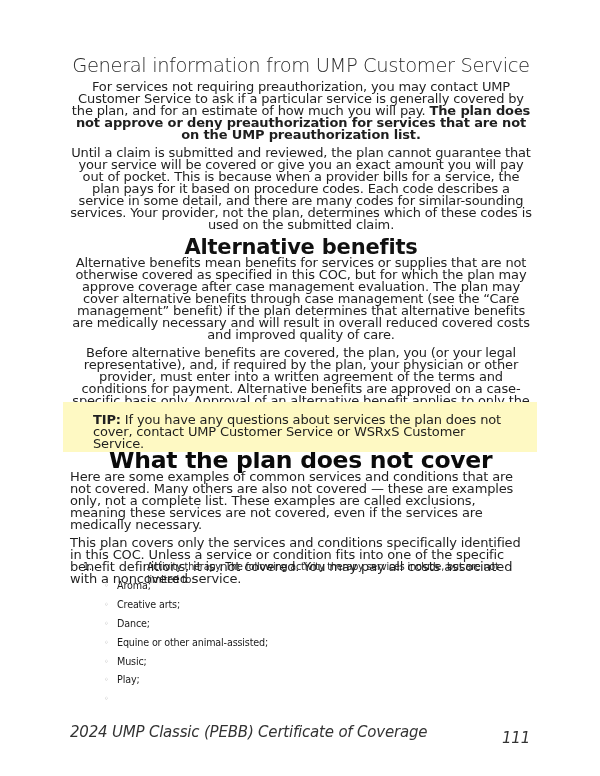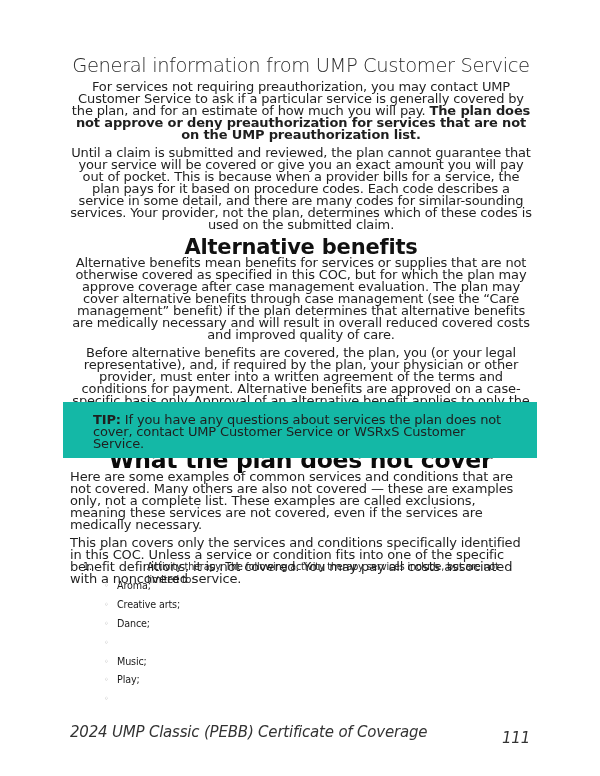--- a/index.html
+++ b/index.html
@@ -60,22 +60,22 @@
       line-height: 30px;
       margin: 14px 0 0 -1px;
       color: #0b0b0b;
       letter-spacing: -0.3px;
     }
     .tip {
       position: absolute;
       left: 63px;
       top: 402px;
       width: 474px;
-      height: 56px;
-      background: #14b8a6;
+      height: 50px;
+      background: #fef9c3;
     }
     .tip p {
       position: absolute;
       left: 30px;
       top: 12px;
       width: 420px;
       margin: 0;
     }
     .body2 {
       position: absolute;
@@ -181,20 +181,21 @@
     <div class="sitem">
       <span class="bul">◦</span>
       <span class="txt">Creative arts;</span>
     </div>
     <div class="sitem">
       <span class="bul">◦</span>
       <span class="txt">Dance;</span>
     </div>
     <div class="sitem">
       <span class="bul">◦</span>
+      <span class="txt">Equine or other animal-assisted;</span>
     </div>
     <div class="sitem">
       <span class="bul">◦</span>
       <span class="txt">Music;</span>
     </div>
     <div class="sitem">
       <span class="bul">◦</span>
       <span class="txt">Play;</span>
     </div>
     <div class="sitem">

